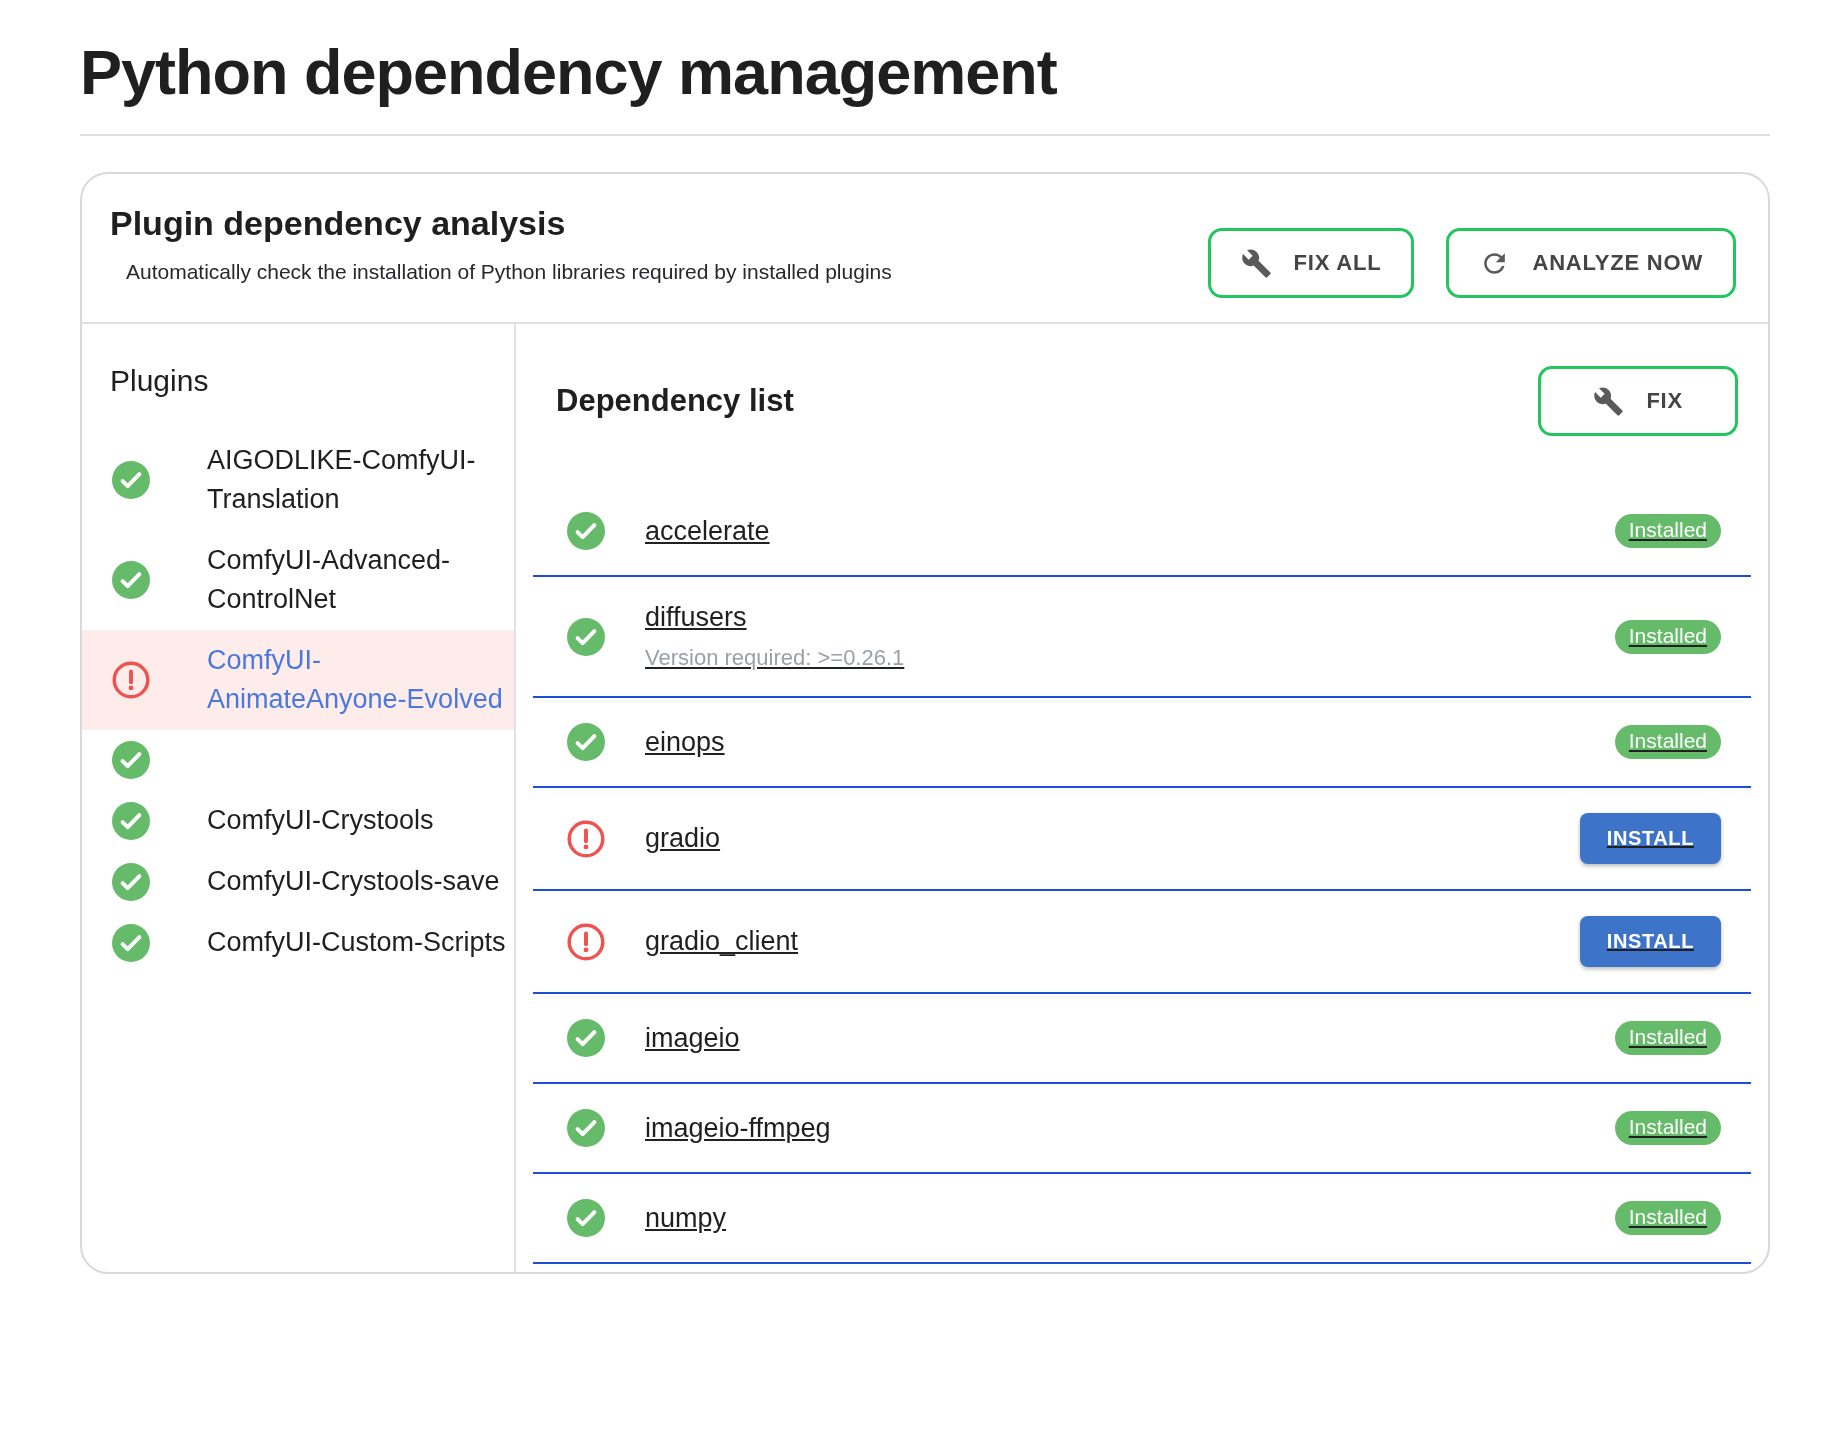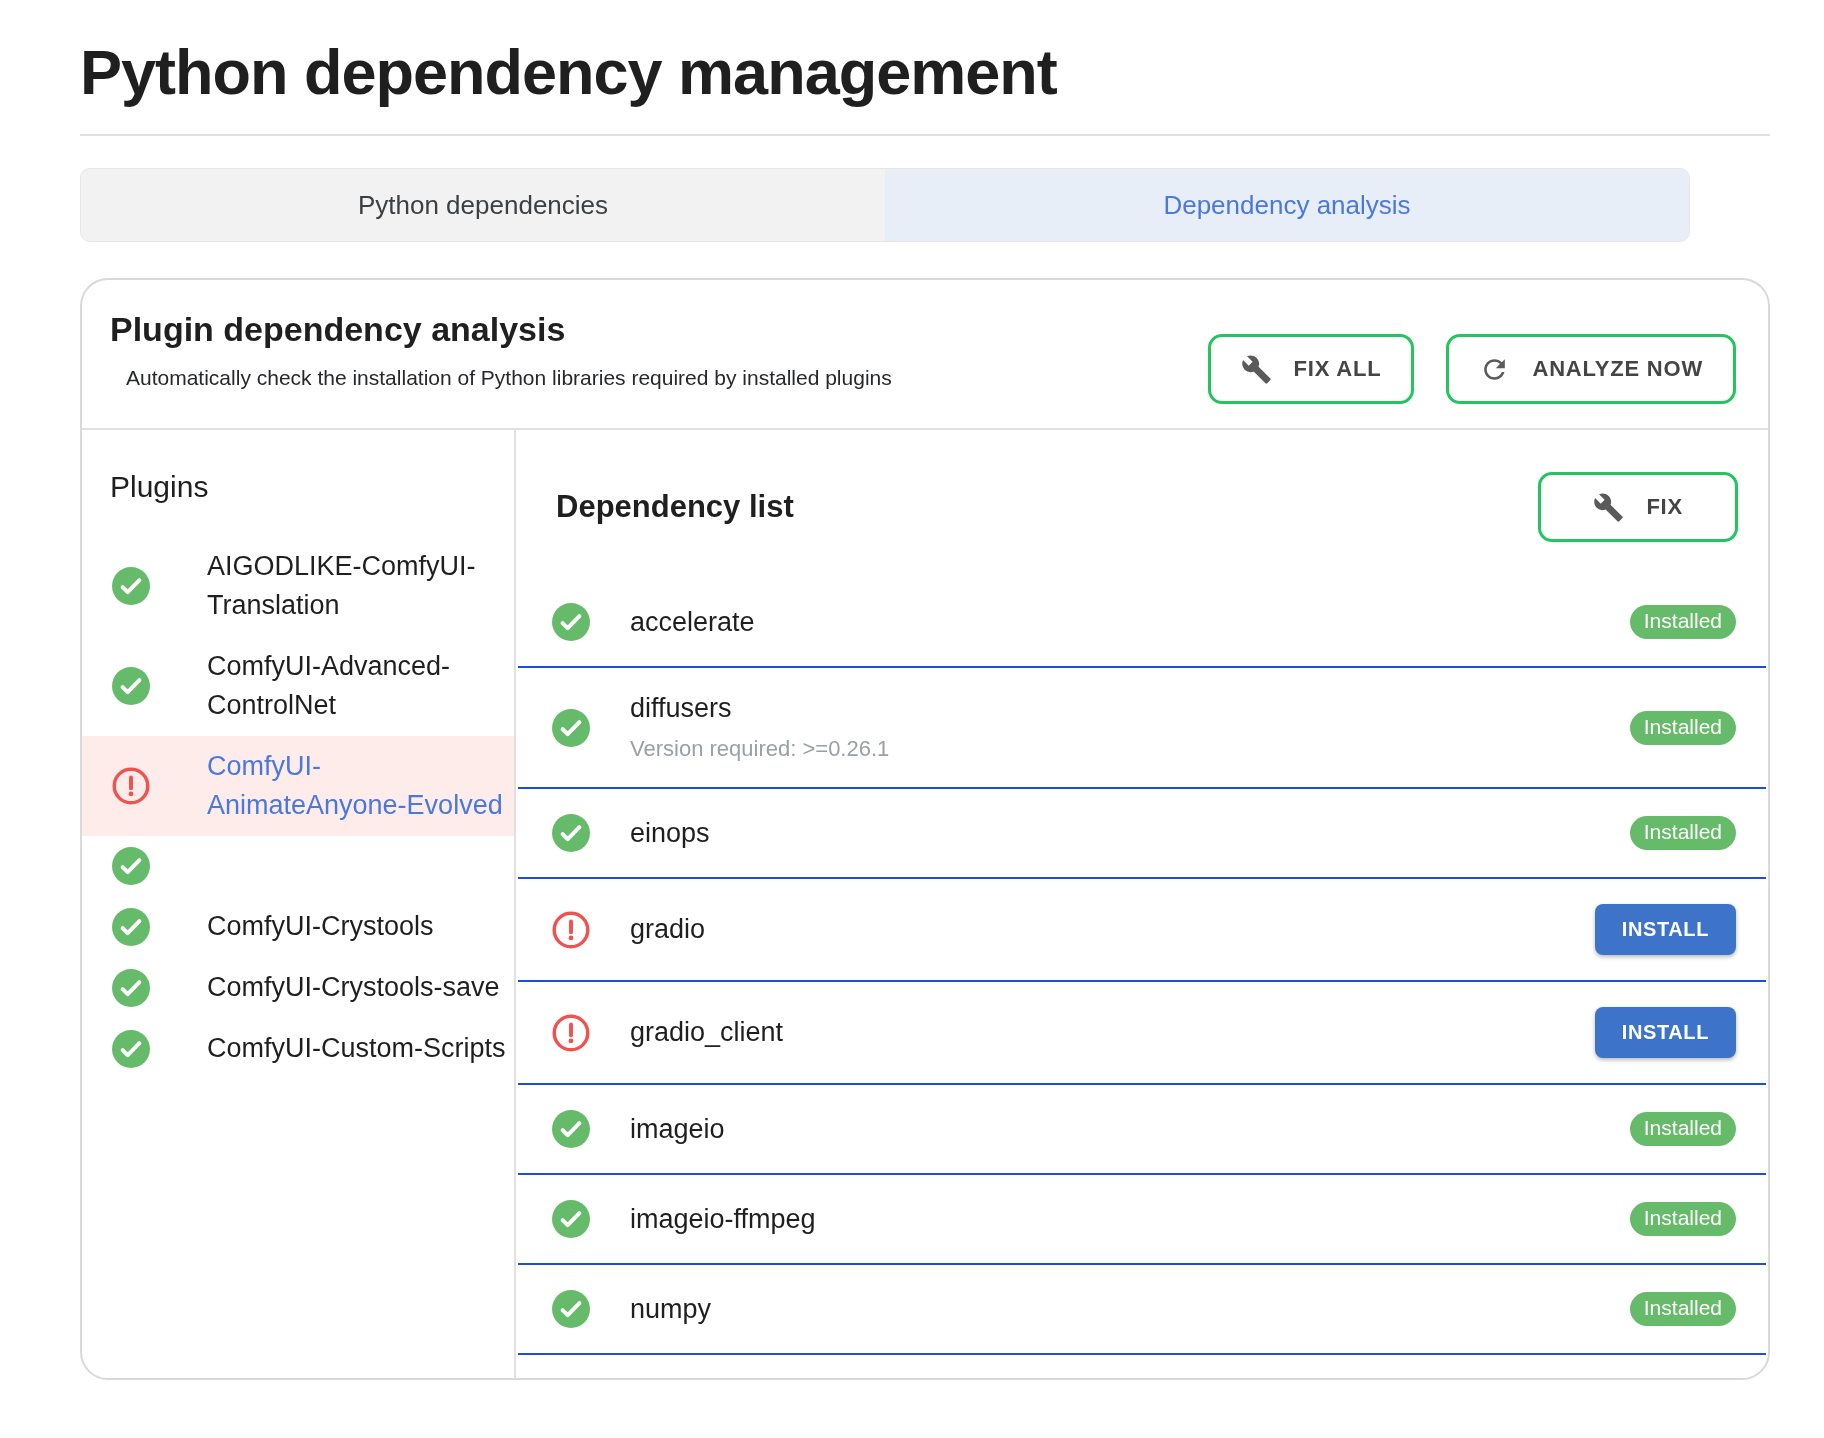--- a/index.html
+++ b/index.html
@@ -72,21 +72,21 @@
 
   
   .deps-col { flex:1; display:flex; flex-direction:column; min-width:0; }
   .deps-header {
     display:flex; justify-content:space-between; align-items:center;
     padding:42px 30px 34px 40px;
   }
   .deps-header h3 { font-size:31px; font-weight:bold; margin:0; color:#1f1f1f; }
   .btn-fix { padding:0 52px; }
 
-  .dep-list { list-style:none; margin:2px; padding:0; }
+  .dep-list { list-style:none; margin:17px; padding:0;text-decoration:underline; }
   .dep-item {
     display:flex; align-items:center; gap:40px;
     padding:25px 30px 25px 34px; min-height:38px;
   }
   .dep-item + .dep-item, .dep-list-tail { border-top:2px solid #1d4ed8; }
   .dep-list-tail { height:36px; }
   .dep-item .status-icon { width:38px; height:38px; flex-shrink:0; }
   .dep-item .status-icon svg { width:38px; height:38px; display:block; }
   .dep-text { display:flex; flex-direction:column; justify-content:center; }
   .dep-name { font-size:27px; color:#1f1f1f; }
@@ -105,24 +105,20 @@
   }
 </style>
 </head>
 <body>
 
 <div class="page">
 
   <h1 class="page-title">Python dependency management</h1>
   <hr class="title-rule">
 
-  <div class="tabbar">
-    <div class="tab">Python dependencies</div>
-    <div class="tab active">Dependency analysis</div>
-  </div>
 
   <section class="card">
 
     <header class="card-header">
       <div class="header-text">
         <h2>Plugin dependency analysis</h2>
         <p class="card-subtitle">Automatically check the installation of Python libraries required by installed plugins</p>
       </div>
       <div class="header-actions">
         <button class="btn-outline">

